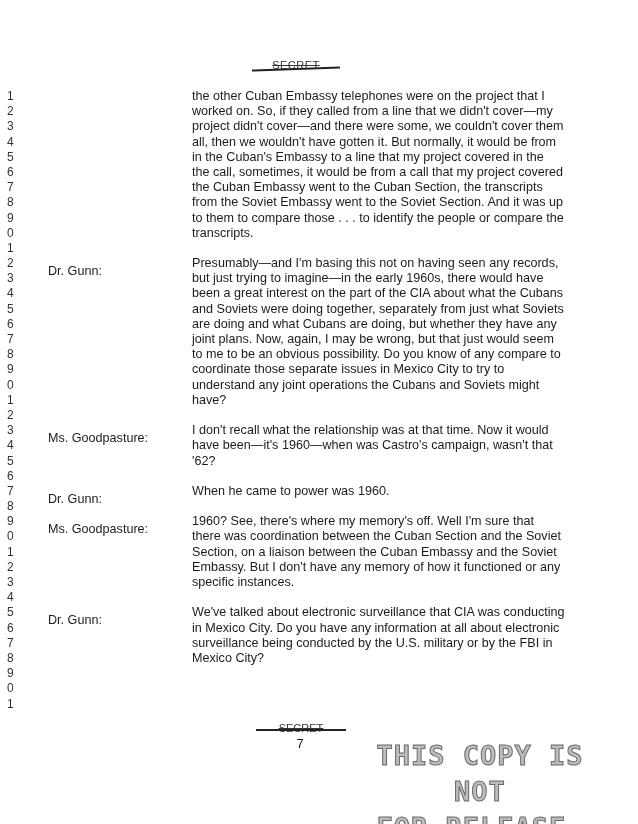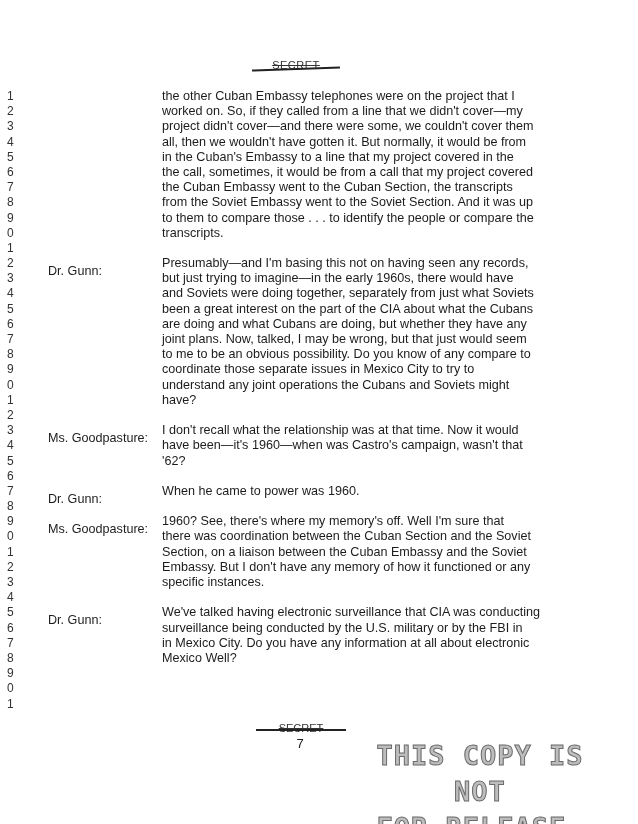--- a/index.html
+++ b/index.html
@@ -32,21 +32,21 @@
       line-height: 36px; color: #bdbdbd; letter-spacing: 1px;
       -webkit-text-stroke: 1px #6a6a6a;
     }
     .line-numbers {
       position: absolute; left: 7px; top: 89px; font-size: 12px; line-height: 15.2px; color: #333;
     }
     .line-numbers div { height: 15.2px; }
     .transcript {
       position: absolute; left: 0; top: 89px; width: 638px; font-size: 12.6px; line-height: 15.2px;
     }
-    .row { position: relative; }
+    .row { position: relative; padding-left: 30px; }
     .speaker { position: absolute; left: 48px; top: 8px; }
     .text { margin-left: 162px; width: 380px; }
     .text div { height: 15.2px; white-space: nowrap; }
     .gap { height: 15.2px; }
   </style>
 </head>
 <body>
 
 <div class="header-mark">SECRET</div>
 
@@ -108,24 +108,24 @@
         <div>to them to compare those . . . to identify the people or compare the</div>
         <div>transcripts.</div>
       </div>
     </div>
     <div class="gap"></div>
     <div class="row">
       <div class="speaker">Dr. Gunn:</div>
       <div class="text">
         <div>Presumably—and I'm basing this not on having seen any records,</div>
         <div>but just trying to imagine—in the early 1960s, there would have</div>
+        <div>been a great interest on the part of the CIA about what the Cubans</div>
         <div>and Soviets were doing together, separately from just what Soviets</div>
-        <div>been a great interest on the part of the CIA about what the Cubans</div>
         <div>are doing and what Cubans are doing, but whether they have any</div>
-        <div>joint plans.  Now, talked, I may be wrong, but that just would seem</div>
+        <div>joint plans.  Now, again, I may be wrong, but that just would seem</div>
         <div>to me to be an obvious possibility.  Do you know of any compare to</div>
         <div>coordinate those separate issues in Mexico City to try to</div>
         <div>understand any joint operations the Cubans and Soviets might</div>
         <div>have?</div>
       </div>
     </div>
     <div class="gap"></div>
     <div class="row">
       <div class="speaker">Ms. Goodpasture:</div>
       <div class="text">
@@ -149,24 +149,24 @@
         <div>there was coordination between the Cuban Section and the Soviet</div>
         <div>Section, on a liaison between the Cuban Embassy and the Soviet</div>
         <div>Embassy.  But I don't have any memory of how it functioned or any</div>
         <div>specific instances.</div>
       </div>
     </div>
     <div class="gap"></div>
     <div class="row">
       <div class="speaker">Dr. Gunn:</div>
       <div class="text">
-        <div>We've talked having electronic surveillance that CIA was conducting</div>
+        <div>We've talked about electronic surveillance that CIA was conducting</div>
+        <div>in Mexico City.  Do you have any information at all about electronic</div>
         <div>surveillance being conducted by the U.S. military or by the FBI in</div>
-        <div>in Mexico City.  Do you have any information at all about electronic</div>
-        <div>Mexico Well?</div>
+        <div>Mexico City?</div>
       </div>
     </div>
   </div>
 
 <div class="footer-mark">SECRET</div>
 <div class="page-number">7</div>
 <div class="stamp">
   <div>THIS COPY IS NOT</div>
   <div>FOR RELEASE.</div>
 </div>

